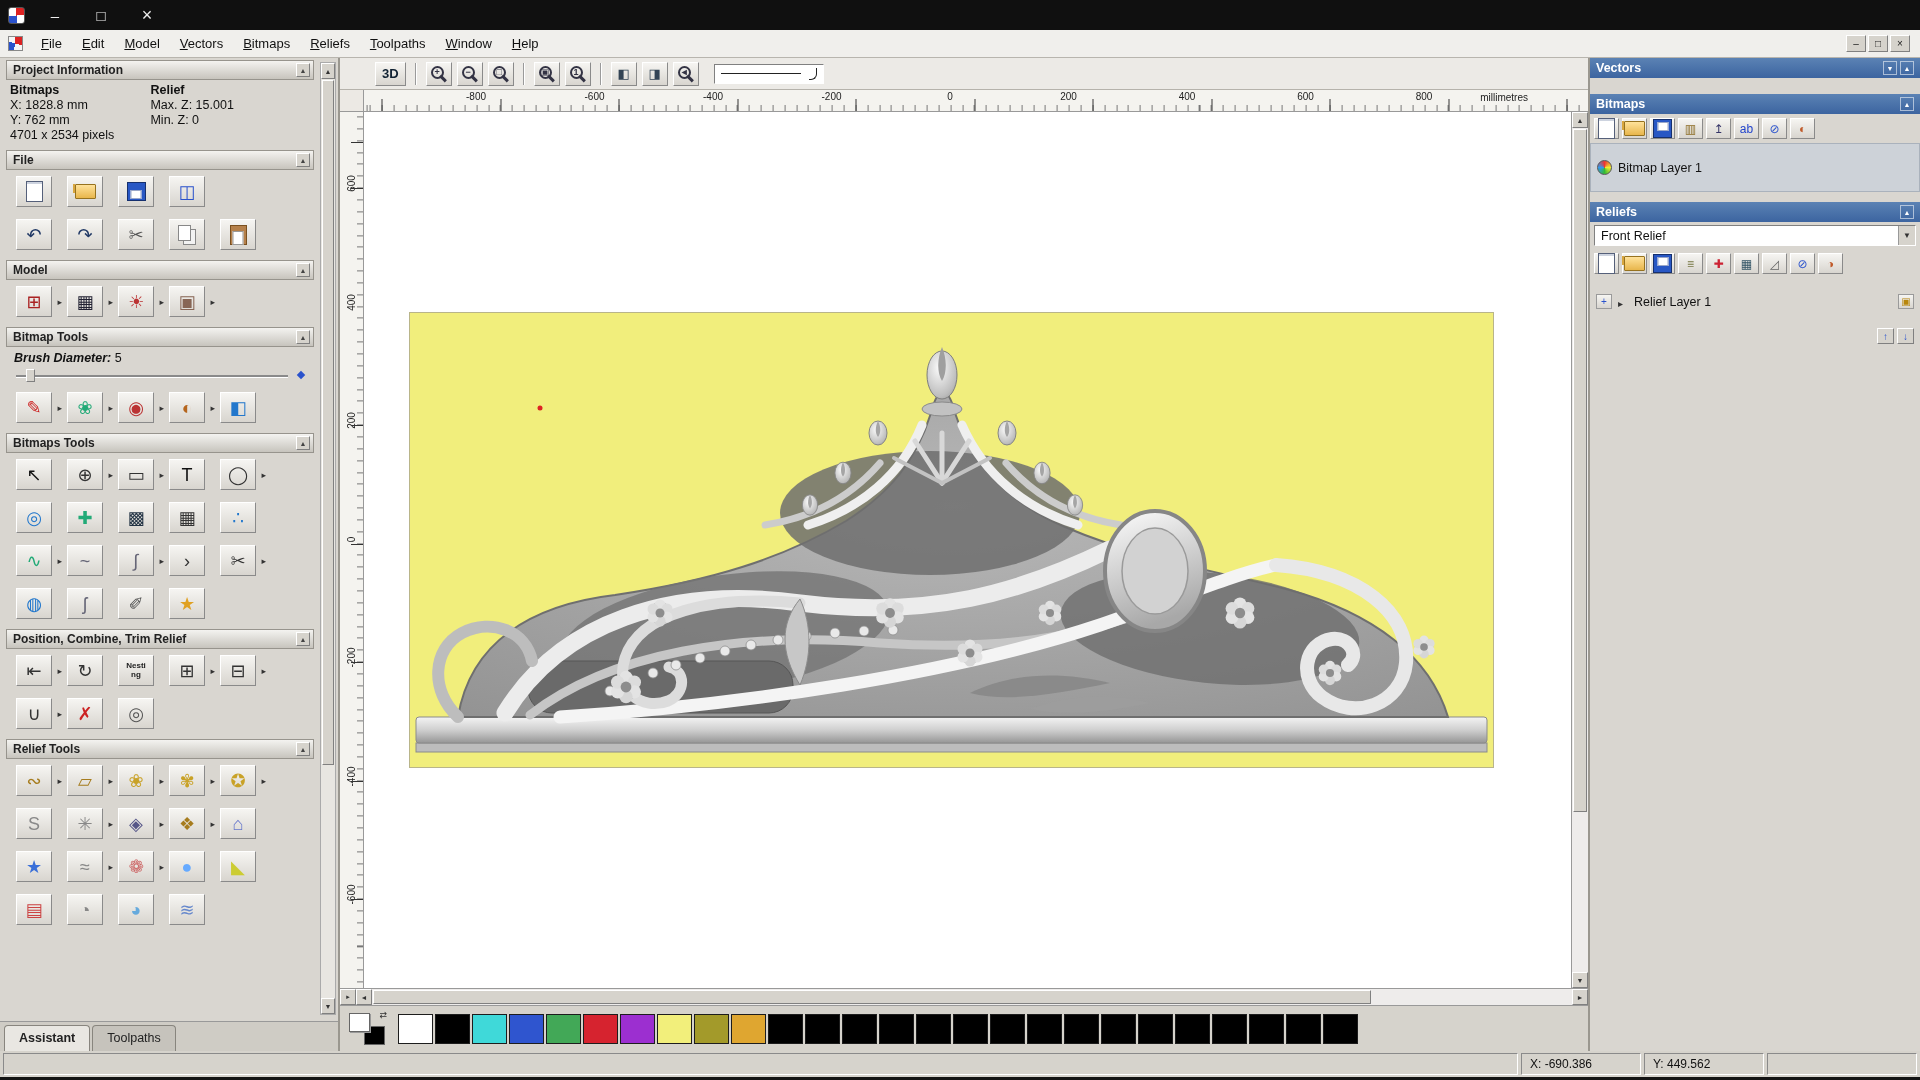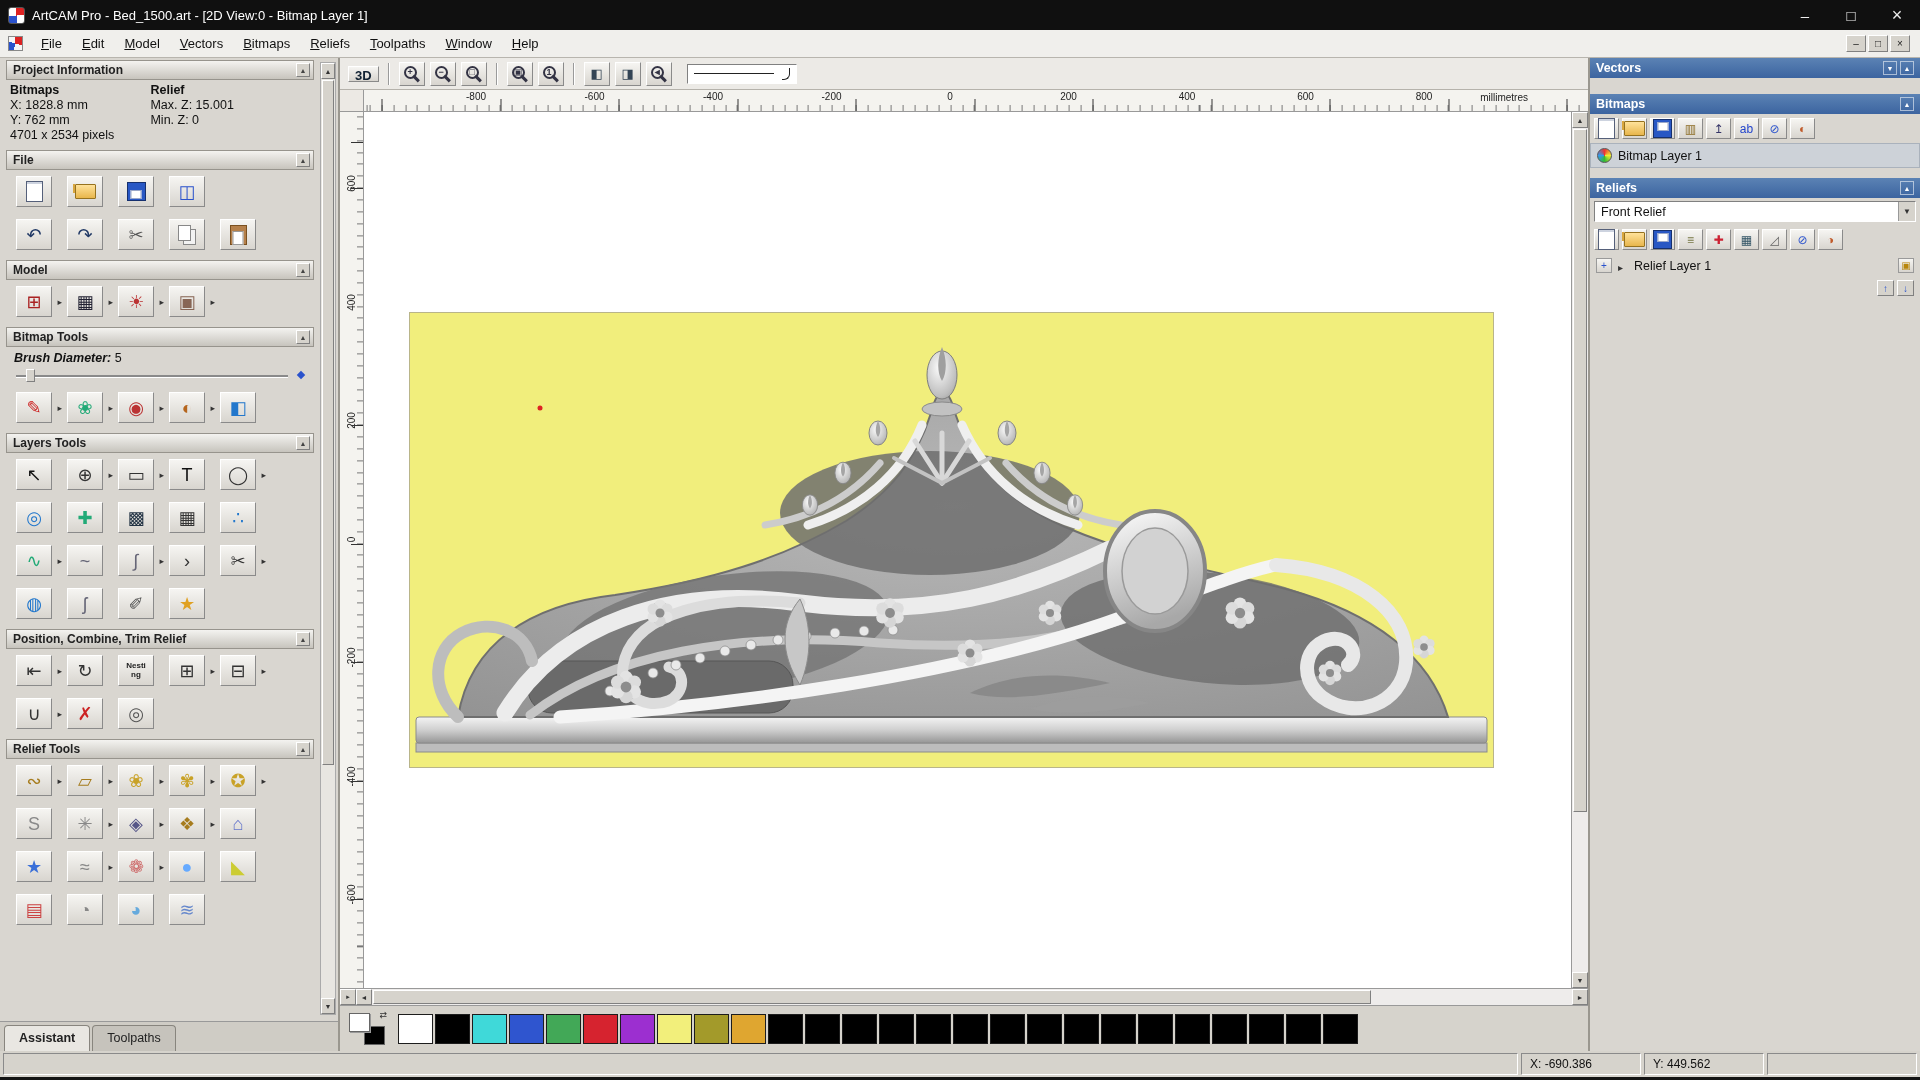--- a/index.html
+++ b/index.html
@@ -59,21 +59,21 @@
   .lp-sb{position:absolute;right:2px;top:4px;bottom:36px;width:16px;background:#e8e6e1;border:1px solid #aaa;display:flex;flex-direction:column;}
   .sb-btn{height:16px;background:#d6d3cc;border:1px solid;border-color:#fff #808080 #808080 #fff;font-size:7px;display:flex;align-items:center;justify-content:center;color:#333;flex:0 0 auto;}
   .lp-sb .sb-thumb{flex:0 0 auto;height:72%;margin:1px;background:#d6d3cc;border:1px solid;border-color:#fff #808080 #808080 #fff;}
   .lp-tabs{height:30px;flex:0 0 auto;display:flex;align-items:flex-end;padding:0 0 0 4px;background:#cfccc5;border-top:1px solid #999;}
   .tab{padding:5px 14px 6px;font-size:12.5px;border:1px solid #88857e;border-bottom:none;border-radius:4px 4px 0 0;background:#c6c3bc;color:#222;margin-right:2px;}
   .tab.active{background:#e9e7e2;font-weight:bold;}
 
   
   .center{flex:1;display:flex;flex-direction:column;min-width:0;background:#fff;}
   .canvas-toolbar{height:32px;flex:0 0 auto;background:#eceae6;border-bottom:1px solid #b5b2ab;display:flex;align-items:center;gap:5px;padding:0 8px;}
-  .btn3d{height:16px;min-width:30px;background:linear-gradient(180deg,#f6f5f2,#d8d5cf);border:1px solid;border-color:#fff #8a8a8a #8a8a8a #fff;font-weight:bold;font-size:13px;color:#123;font-family:inherit;}
+  .btn3d{height:24px;min-width:30px;background:linear-gradient(180deg,#f6f5f2,#d8d5cf);border:1px solid;border-color:#fff #8a8a8a #8a8a8a #fff;font-weight:bold;font-size:13px;color:#123;font-family:inherit;margin-left:27px;}
   .vsep{width:2px;height:22px;border-left:1px solid #9a9a9a;border-right:1px solid #fff;margin:0 4px;}
   .canvas-toolbar .tool{width:26px;height:24px;font-size:13px;}
   .magc{width:13px;height:13px;border:2px solid #334;border-radius:50%;display:flex;align-items:center;justify-content:center;font-size:9px;font-weight:bold;color:#334;margin:-3px 0 0 -3px;}
   .magh{position:absolute;width:8px;height:3px;background:#334;transform:rotate(45deg);right:4px;bottom:5px;}
   .line-combo{margin-left:10px;width:110px;height:20px;background:#fff;border:1px solid;border-color:#808080 #fff #fff #808080;display:flex;align-items:center;padding:0 6px;}
   .line-combo .line{flex:1;height:1px;background:#222;}
   .line-combo .jhook{width:8px;height:12px;border-right:1px solid #222;border-bottom:1px solid #222;border-radius:0 0 6px 0;margin-left:8px;}
 
   .hruler{position:relative;height:22px;flex:0 0 auto;background:#f4f3ef;border-bottom:1px solid #999;font-size:10px;color:#222;}
   .ruler-corner{position:absolute;left:0;top:0;width:24px;height:100%;background:#ece9e4;border-right:1px solid #999;}
@@ -107,21 +107,21 @@
   .swatch{width:35px;height:30px;border:1px solid #1d1d1d;flex:0 0 auto;}
 
   
   .right-panel{width:332px;flex:0 0 auto;background:#d9d6d0;border-left:2px solid #9a978f;display:flex;flex-direction:column;font-size:12.5px;color:#111;}
   .blue-hdr{height:20px;background:linear-gradient(180deg,#5b82b4,#3c64a0);color:#fff;font-weight:bold;display:flex;align-items:center;padding:0 6px;flex:0 0 auto;}
   .blue-hdr .bh-title{flex:1;}
   .bh-btn{width:14px;height:14px;font-size:7px;display:flex;align-items:center;justify-content:center;color:#fff;border:1px solid rgba(255,255,255,.55);margin-left:3px;}
   .rp-gap{height:16px;flex:0 0 auto;}
   .rp-toolbar{display:flex;gap:3px;padding:4px 4px;flex:0 0 auto;align-items:center;}
   .rp-toolbar .tool{width:25px;height:21px;font-size:12px;}
-  .layer-row{display:flex;align-items:flex-end;gap:6px;padding:4px 6px;flex:0 0 auto;}
+  .layer-row{display:flex;align-items:flex-end;gap:6px;padding:16px 6px;flex:0 0 auto;}
   .layer-row.selected{background:#cdd2d8;border:1px solid #aab2bc;}
   .palette-dot{width:15px;height:15px;border-radius:50%;background:conic-gradient(#e33,#ee3,#3b3,#39e,#e33);border:1px solid #555;flex:0 0 auto;}
   .mini-ico{width:16px;height:15px;background:linear-gradient(180deg,#f6f5f2,#d8d5cf);border:1px solid #9a9a9a;font-size:10px;display:flex;align-items:center;justify-content:center;color:#2a52cc;flex:0 0 auto;}
   .mini-ico.gold{color:#b8860b;}
   .expander{font-size:10px;color:#333;width:10px;}
   .layer-name{flex:1;}
   .combo{margin:3px 4px;height:21px;background:#fff;border:1px solid;border-color:#808080 #fff #fff #808080;display:flex;align-items:center;flex:0 0 auto;}
   .combo .cval{flex:1;padding:0 6px;}
   .combo .cbtn{width:17px;height:100%;background:#d6d3cc;border-left:1px solid #999;font-size:8px;display:flex;align-items:center;justify-content:center;color:#333;}
   .updown{display:flex;justify-content:flex-end;gap:3px;padding:3px 6px;flex:0 0 auto;}
@@ -136,21 +136,20 @@
   .seg.xw{width:120px;}
   .seg.endw{width:150px;}
 </style>
 </head>
 <body>
 
 <div class="win">
 
   <header class="titlebar">
     <div class="app-icon"></div>
-    <div class="title">ArtCAM Pro - Bed_1500.art - [2D View:0 - Bitmap Layer 1]</div>
     <div class="win-controls">
       <div class="wbtn">–</div>
       <div class="wbtn">□</div>
       <div class="wbtn close">×</div>
     </div>
   </header>
 
   <nav class="menubar">
     <div class="mdi-doc-icon"></div>
     <span class="menu-item">File</span>
@@ -276,21 +275,21 @@
                 <span class="fly">▸</span>
               </div>
               <div class="tool">
                 <span class="glyph" style="color: rgb(34, 119, 204);">◧</span>
               </div>
             </div>
         </div>
 
         <div class="sec">
           <div class="sec-hdr">
-            <span class="sec-title">Layers Tools</span>
+            <span class="sec-title">Bitmaps Tools</span>
             <span class="sec-collapse">▲</span>
           </div>
           <div class="tool-row">
               <div class="tool">
                 <span class="glyph" style="color: rgb(17, 17, 17);">↖</span>
               </div>
               <div class="tool">
                 <span class="glyph" style="color: rgb(51, 51, 51);">⊕</span>
                 <span class="fly">▸</span>
               </div>

